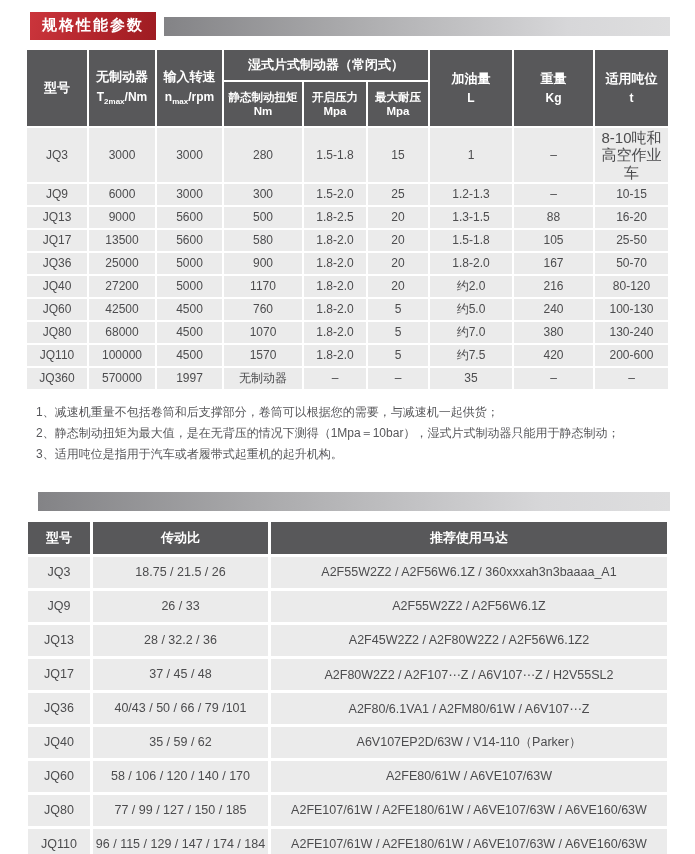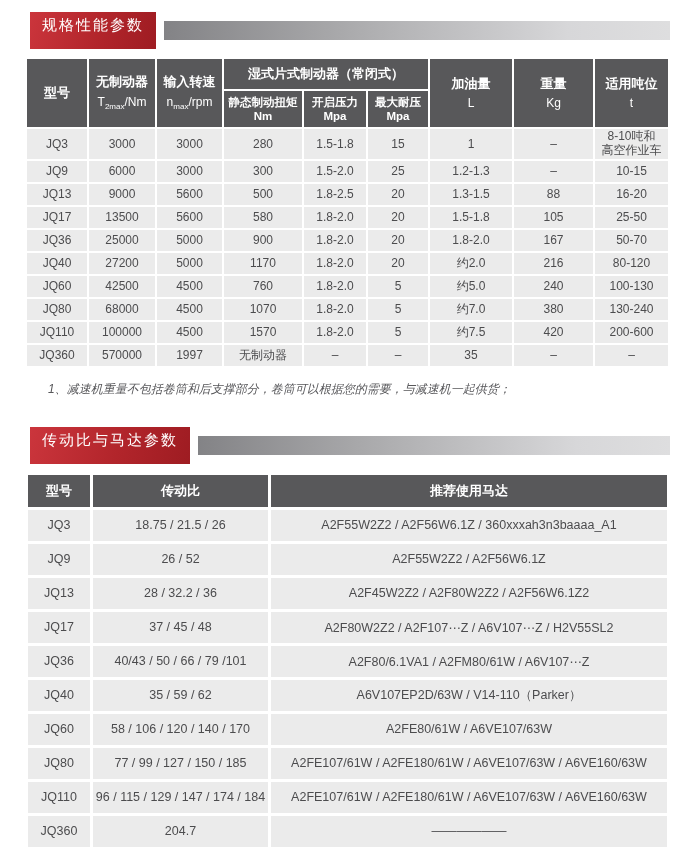--- a/index.html
+++ b/index.html
@@ -3,45 +3,45 @@
 <meta charset="utf-8">
 <style>
   * { margin:0; padding:0; box-sizing:border-box; }
   body { background:#fff; font-family:"Liberation Sans","DejaVu Sans",sans-serif; }
   .page { width:695px; height:854px; background:#ffffff; padding:12px 25px 0 25px; overflow:hidden; }
 
   
   .sec-head { display:flex; align-items:center; margin:0 0 8px 5px; }
   .red-badge {
     background:linear-gradient(105deg,#cb353c 0%,#b2252b 55%,#9e1c22 100%);
-    color:#fff; font-size:15px; font-weight:normal; letter-spacing:2px;
-    padding:4px 12px 14px 12px; white-space:nowrap;
+    color:#fff; font-size:15px; font-weight:bold; letter-spacing:2px;
+    padding:4px 12px 5px 12px; white-space:nowrap;
   }
   .sec-bar { flex:1; height:19px; margin-left:8px;
     background:linear-gradient(90deg,#838386 0%,#a9a9ab 35%,#d7d7d9 80%,#dededf 100%); }
 
   
   table { border-collapse:separate; table-layout:fixed; width:645px; }
   .spec-table { border-spacing:2px; }
   .ratio-table { border-spacing:3px; margin-top:2px; }
   th { background:#58585a; color:#ffffff; font-weight:bold; font-size:13px;
        text-align:center; vertical-align:middle; padding:2px; line-height:1.35; }
-  th .unit { font-size:12px; font-weight:normal; margin-top:3px; }
+  th .unit { font-size:12px; font-weight:bold; margin-top:3px; }
   th sub { font-size:8px; }
   .sub-th { font-size:11.5px; line-height:1.25; }
   td { background:#ebebeb; color:#4c4c4e; font-size:12px; text-align:center;
        vertical-align:middle; padding:1px 2px; height:21px; overflow:hidden; }
   .spec-table thead tr:first-child th { height:30px; }
-  .spec-table thead tr:last-child th { height:36px; }
+  .spec-table thead tr:last-child th { height:44px; }
   .ratio-table th { height:32px; }
   .ratio-table td { height:31px; font-size:12.5px; }
-  td.small-multiline { font-size:12px; line-height:1.15; white-space:pre-line; }
+  td.small-multiline { font-size:15px; line-height:1.15; white-space:pre-line; }
 
   
-  .notes { margin:11px 0 0 23px;font-style:italic; }
+  .notes { margin:11px 0 0 11px; }
   .notes div { font-size:12px; color:#57575a; line-height:21px; }
 
   .section-ratio { margin-top:27px; }
 </style>
 </head>
 <body>
 
 <div class="page">
 
   <section>
@@ -212,26 +212,27 @@
             <td>–</td>
             <td>35</td>
             <td>–</td>
             <td>–</td>
           </tr>
         </tbody>
     </table>
 
     <div class="notes" id="spec-notes">
         <div>1、减速机重量不包括卷筒和后支撑部分，卷筒可以根据您的需要，与减速机一起供货；</div>
+        <div>2、静态制动扭矩为最大值，是在无背压的情况下测得（1Mpa＝10bar），湿式片式制动器只能用于静态制动；</div>
+        <div>3、适用吨位是指用于汽车或者履带式起重机的起升机构。</div>
       </div>
   </section>
 
   <section class="section-ratio">
     <div class="sec-head">
-      <div class="red-badge">传动比与马达参数</div>
       <div class="sec-bar"></div>
     </div>
 
     <table class="ratio-table">
       <colgroup>
         <col style="width:62px">
           <col style="width:175px">
           <col style="width:396px">
       </colgroup>
       <thead>
@@ -242,21 +243,21 @@
         </tr>
       </thead>
       <tbody id="ratio-tbody">
           <tr>
             <td>JQ3</td>
             <td>18.75 / 21.5 / 26</td>
             <td>A2F55W2Z2 / A2F56W6.1Z / 360xxxah3n3baaaa_A1</td>
           </tr>
           <tr>
             <td>JQ9</td>
-            <td>26 / 52</td>
+            <td>26 / 33</td>
             <td>A2F55W2Z2 / A2F56W6.1Z</td>
           </tr>
           <tr>
             <td>JQ13</td>
             <td>28 / 32.2 / 36</td>
             <td>A2F45W2Z2 / A2F80W2Z2 / A2F56W6.1Z2</td>
           </tr>
           <tr>
             <td>JQ17</td>
             <td>37 / 45 / 48</td>

